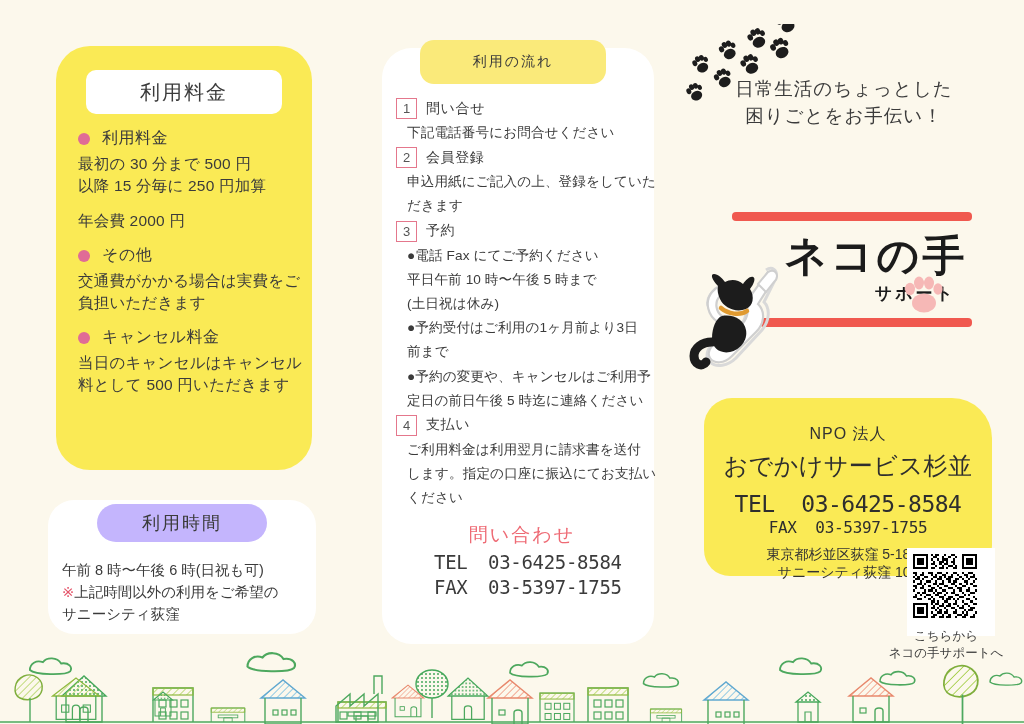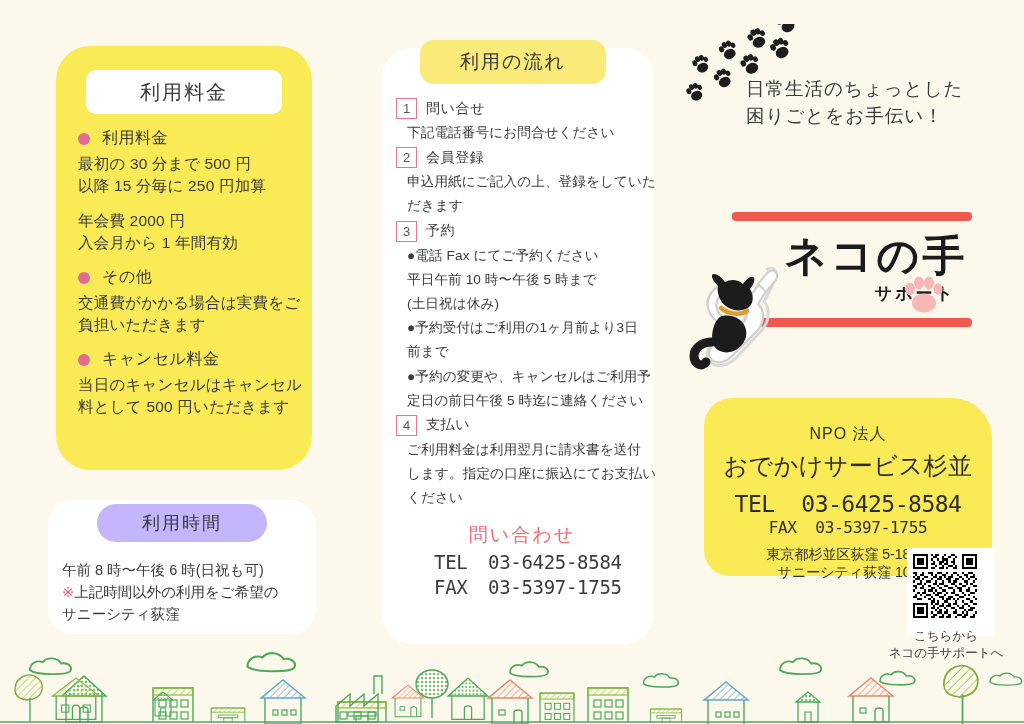--- a/index.html
+++ b/index.html
@@ -131,21 +131,21 @@
     position: absolute;
     left: 38px;
     top: -8px;
     width: 186px;
     height: 44px;
     background: #FAEA7A;
     border-radius: 14px;
     display: flex;
     align-items: center;
     justify-content: center;
-    font-size: 19px;
+    font-size: 14px;
     letter-spacing: 2px;
     color: #3b3b3b;
   }
   .flow-body {
     position: absolute;
     left: 14px;
     top: 50px;
     width: 252px;
   }
   .step { margin-bottom: 2px; }
@@ -195,23 +195,24 @@
     color: #3b3b3b;
     padding-left: 38px;
     font-family: "DejaVu Sans Mono", monospace;
     letter-spacing: -0.3px;
   }
   .contact-rows .lbl { display: inline-block; width: 54px; }
 
   
   .tagline {
     position: absolute;
-    left: 746px;
+    left: 714px;
     top: 76px;
     width: 260px;
+    text-align: center;
     font-size: 18.5px;
     line-height: 1.45;
     color: #3b3b3b;
     letter-spacing: 1px;
   }
   .paws { position: absolute; left: 686px; top: 24px; width: 130px; height: 100px; }
 
   .logo-wrap {
     position: absolute;
     left: 690px;
@@ -315,21 +316,20 @@
         </div>
         <div class="fee-lines">
           <div>最初の 30 分まで 500 円</div>
           <div>以降 15 分毎に 250 円加算</div>
         </div>
       </div>
 
       <div class="fee-item">
         <div class="fee-lines">
           <div>年会費 2000 円</div>
-          <div>入会月から 1 年間有効</div>
         </div>
       </div>
 
       <div class="fee-item">
         <div class="fee-head">
           <span class="dot"></span>
           <span>その他</span>
         </div>
         <div class="fee-lines">
           <div>交通費がかかる場合は実費をご</div>

